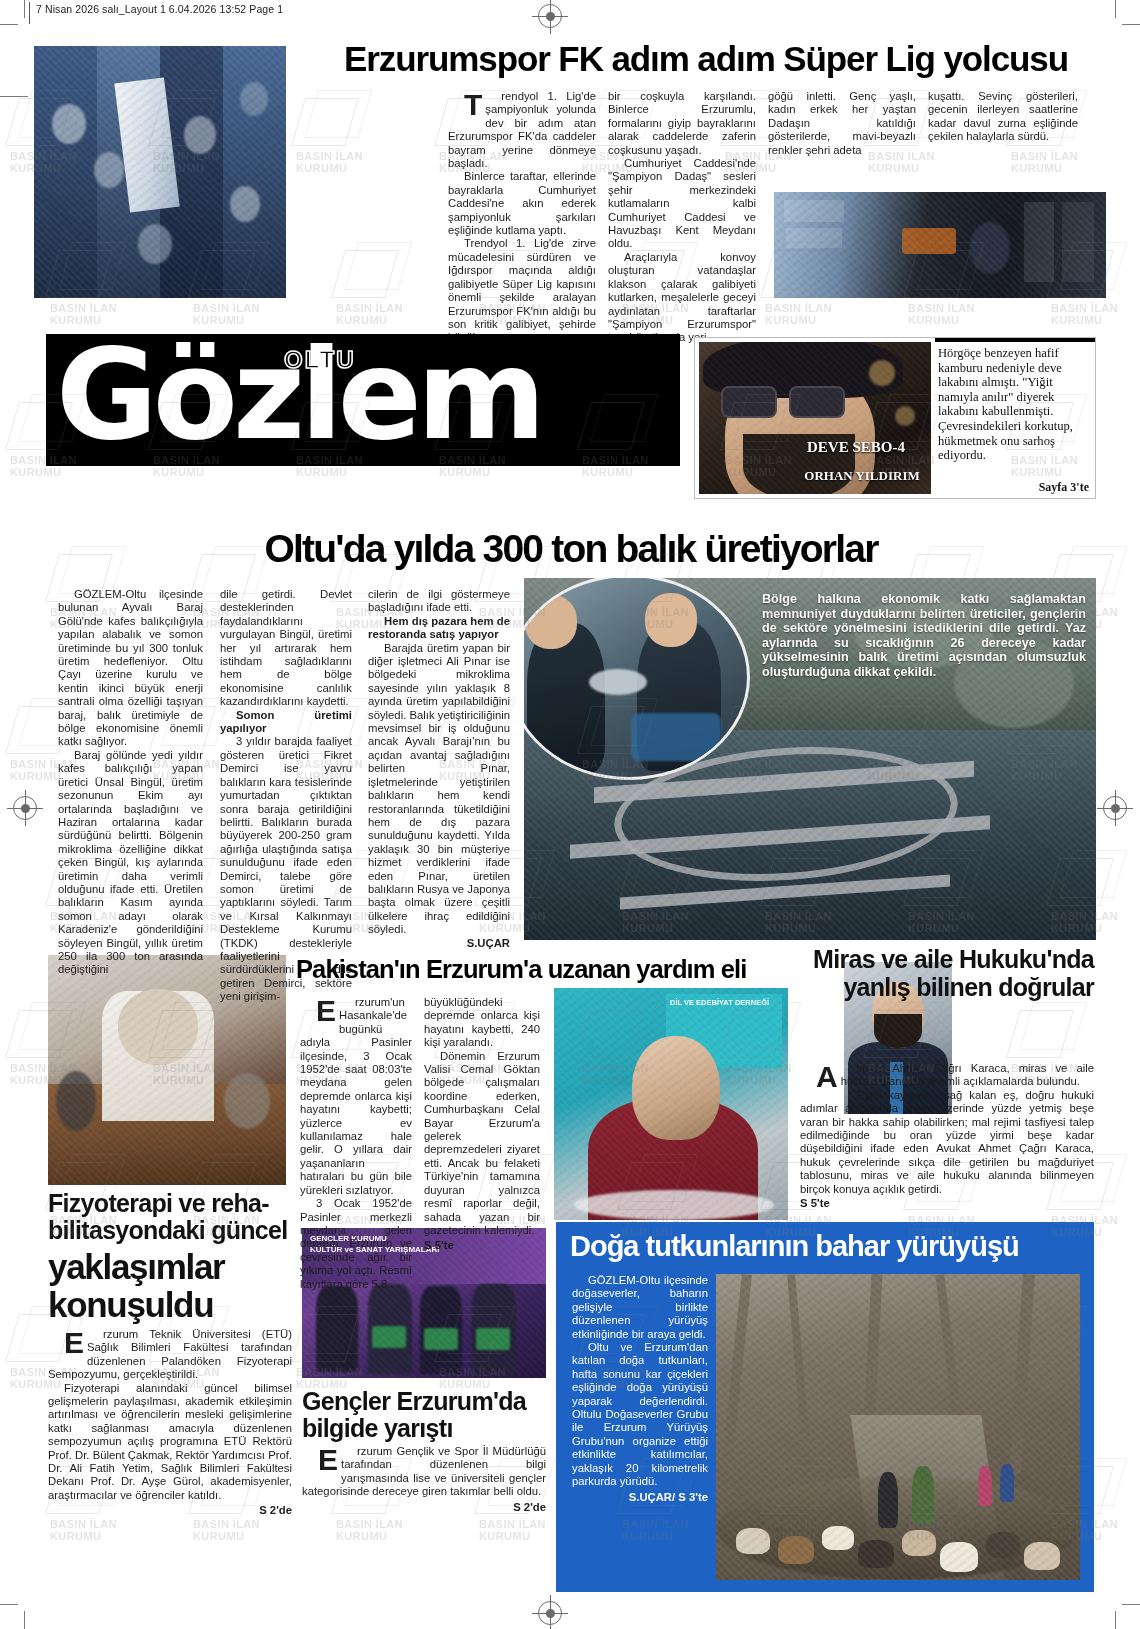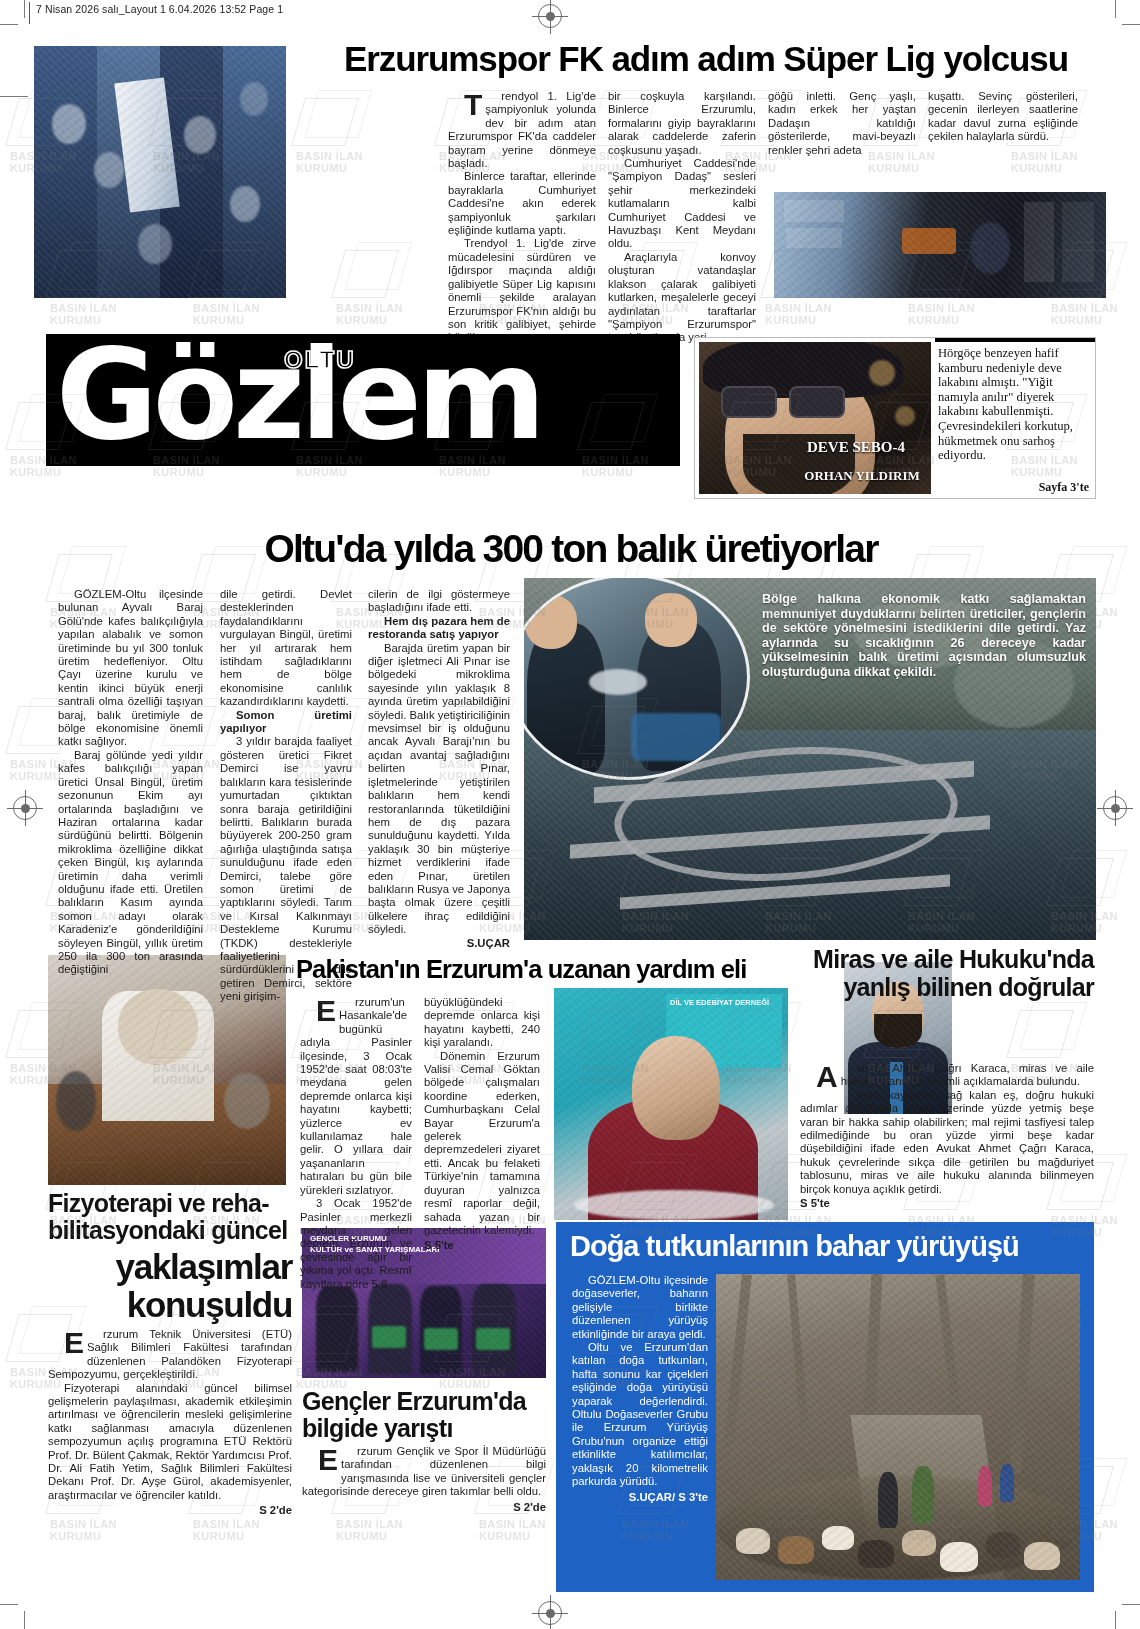--- a/index.html
+++ b/index.html
@@ -196,21 +196,21 @@
   .speaker{position:absolute;left:54px;top:36px;width:112px;height:130px;
      background:linear-gradient(160deg,#f3f1ec,#ddd7cc);border-radius:22% 22% 0 0;}
   .scarf{position:absolute;left:70px;top:34px;width:80px;height:76px;border-radius:48%;
      background:#d9cdbb;}
   .fizyo-head1{
     position:absolute;left:48px;top:1190px;width:244px;
     font-size:25px;font-weight:bold;letter-spacing:-.7px;line-height:27px;z-index:3;
   }
   .fizyo-head2{
     position:absolute;left:48px;top:1248px;width:244px;
-    font-size:35px;font-weight:bold;letter-spacing:-1.3px;line-height:38px;z-index:3;text-align:right;
+    font-size:35px;font-weight:bold;letter-spacing:-1.3px;line-height:38px;z-index:3;
   }
   .fizyo-body{position:absolute;left:48px;top:1328px;width:244px;z-index:3;}
 
   .genc-photo{
     position:absolute;left:302px;top:1228px;width:244px;height:150px;z-index:2;
     background:linear-gradient(150deg,#4b2f72 0%,#6d3f92 30%,#3c2560 62%,#241640 100%);
     overflow:hidden;
   }
   .genc-banner{position:absolute;left:0;top:0;width:100%;height:46px;
     background:linear-gradient(90deg,#4a2d70,#7b47a6);color:#fff;}

